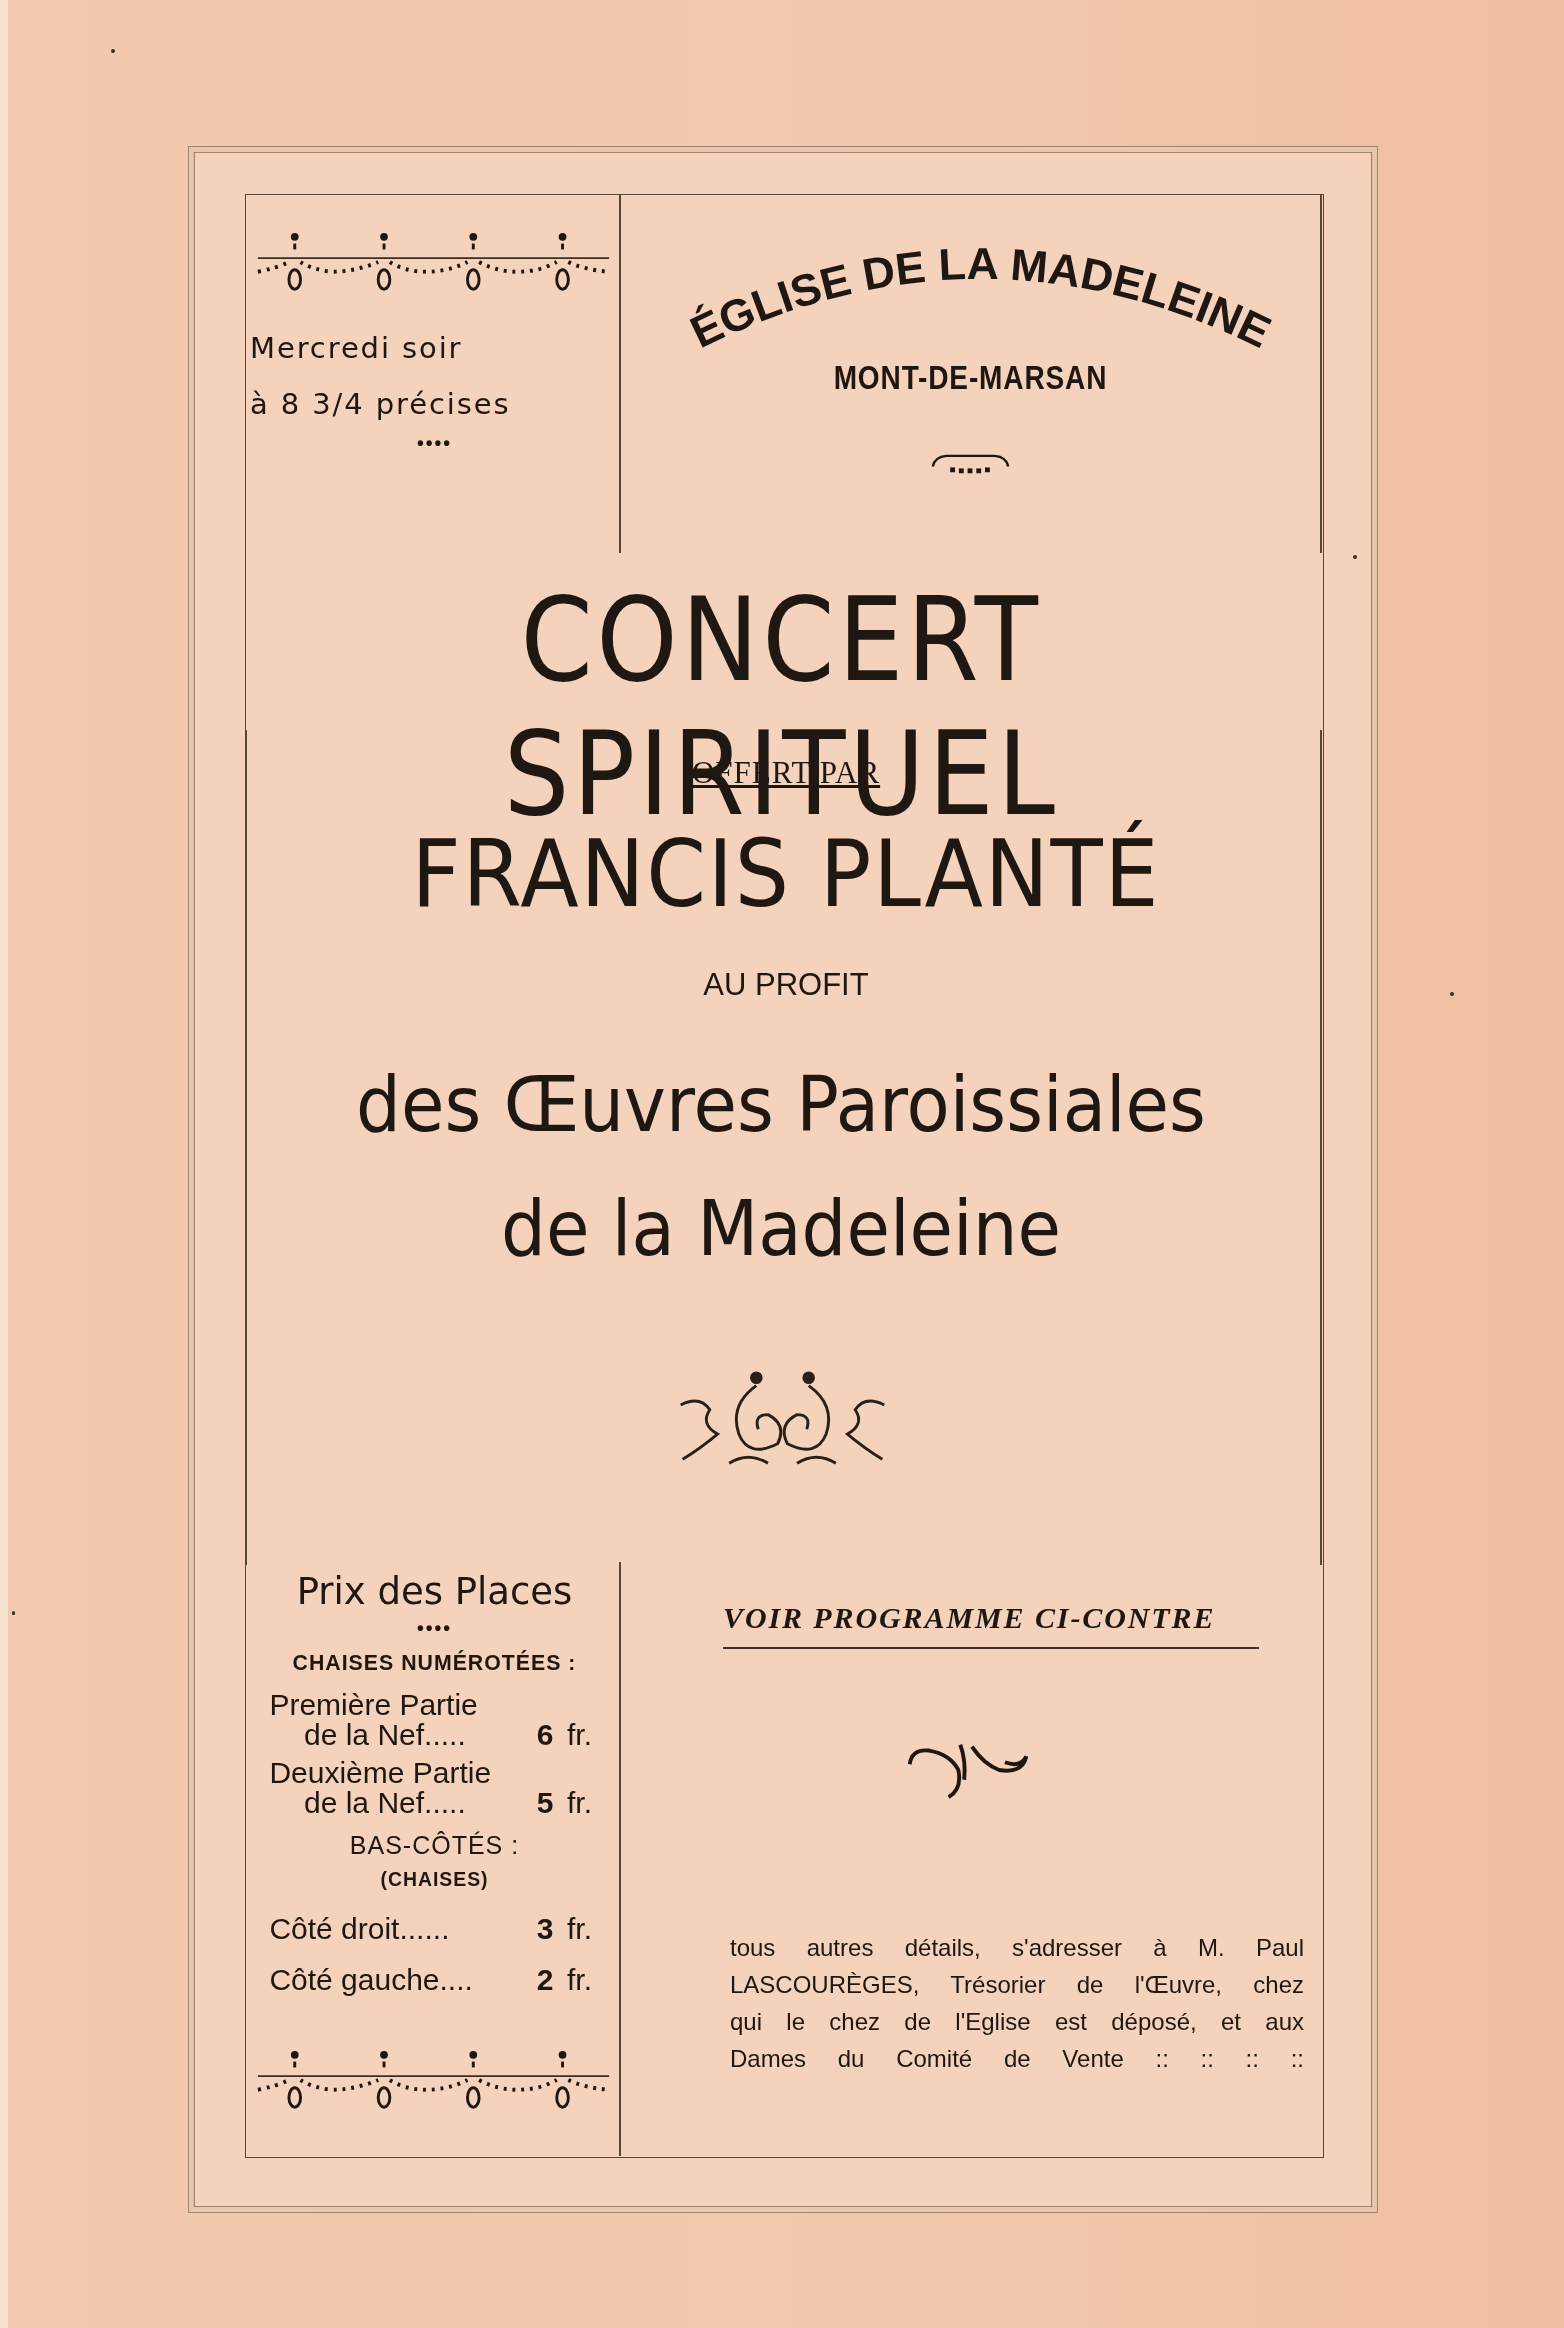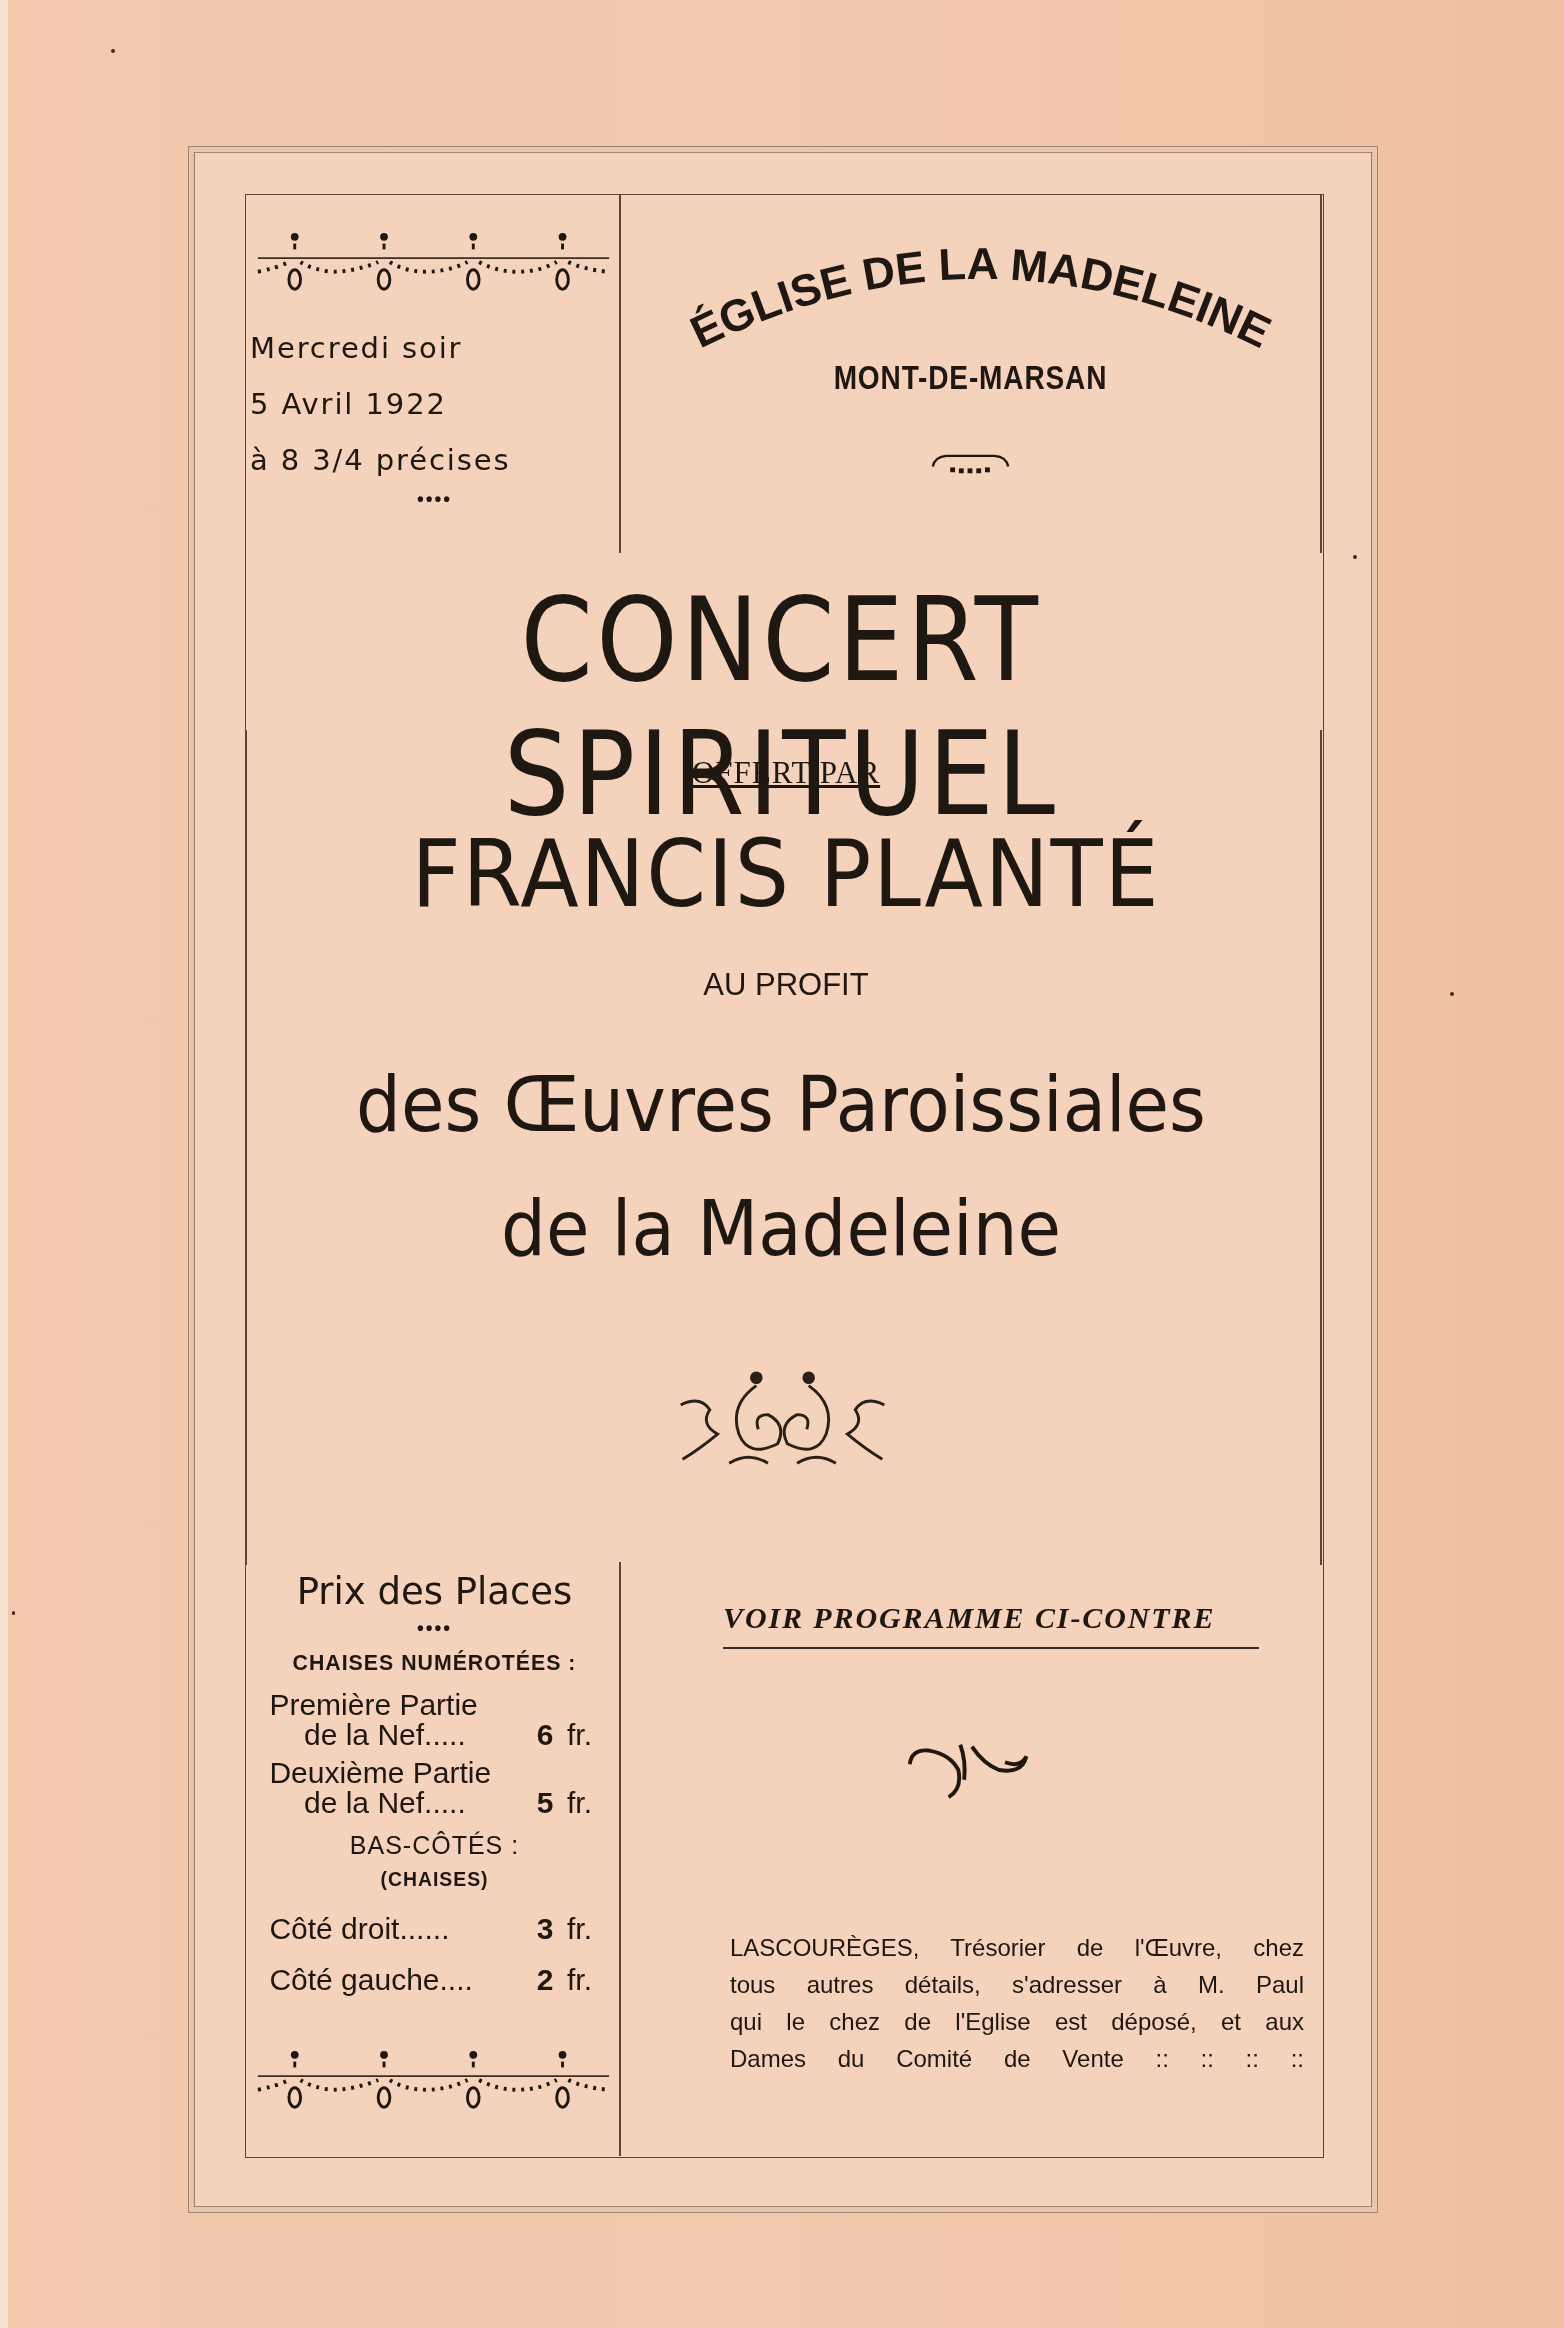--- a/index.html
+++ b/index.html
@@ -98,21 +98,20 @@
         <circle cx="0" cy="8" r="4"></circle>
         <rect x="-1.5" y="15" width="3" height="6"></rect>
         <ellipse cx="0" cy="52" rx="6" ry="10" fill="none" stroke="#1e1712" stroke-width="3"></ellipse>
       </g>
   </g>
   <path d="M4 44 Q24 40 36 34 M48 34 Q60 42 80 44 Q104 44 128 34 M140 34 Q156 44 178 44 Q200 44 220 34 M232 34 Q250 44 272 44 Q294 44 312 34 M324 34 Q340 42 366 44" stroke="#1e1712" stroke-width="4" stroke-dasharray="3 6" fill="none"></path>
 </svg>
 
 <div class="abs date-box">
   <div class="date-line">Mercredi soir</div>
-  <div class="date-line">5 Avril 1922</div>
   <div class="date-line">à 8 3/4 précises</div>
   <div class="dots">••••</div>
 </div>
 
 <svg class="abs church-arc" viewBox="0 0 640 150">
   <defs>
       <path id="arcPath" d="M20 135 Q320 -20 620 135"></path>
     </defs>
   <text><textPath href="#arcPath" startOffset="50%" text-anchor="middle">ÉGLISE DE LA MADELEINE</textPath></text>
 </svg>
@@ -218,22 +217,22 @@
 
 <svg class="abs" style="left:902px; top:1735px;" width="136" height="68" viewBox="0 0 140 70">
   <g stroke="#1e1712" stroke-width="4" fill="none">
     <path d="M8 30 Q10 14 28 16 Q50 20 58 36 Q62 56 48 64"></path>
     <path d="M60 10 Q66 26 64 46"></path>
     <path d="M72 12 Q84 30 100 36 Q124 40 128 22 Q122 34 106 28"></path>
   </g>
 </svg>
 
 <div class="abs nb">
+  <p>tous autres détails, s'adresser à M. Paul</p>
   <p>LASCOURÈGES, Trésorier de l'Œuvre, chez</p>
-  <p>tous autres détails, s'adresser à M. Paul</p>
   <p>qui le chez de l'Eglise est déposé, et aux</p>
   <p>Dames du Comité de Vente  ::  ::  ::  ::</p>
 </div>
 
 <span class="speck" style="left:111px; top:49px;"></span>
 <span class="speck" style="left:1450px; top:992px;"></span>
 <span class="speck" style="left:1353px; top:555px;"></span>
 <span class="speck" style="left:11.6px; top:1611px;"></span>
 
 

